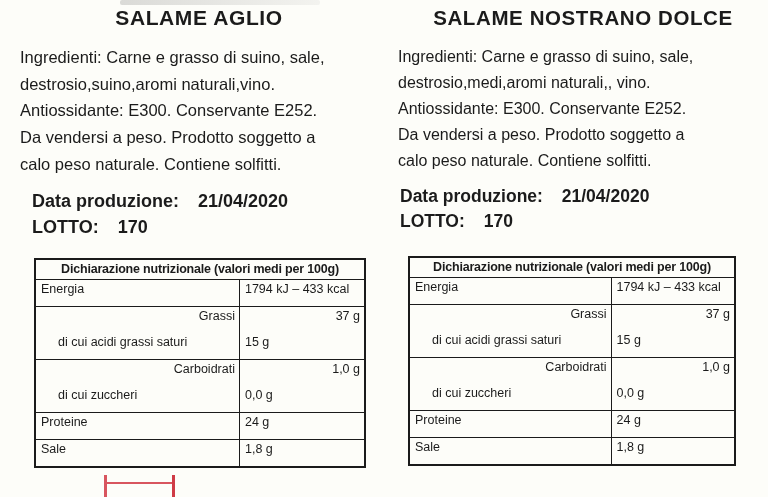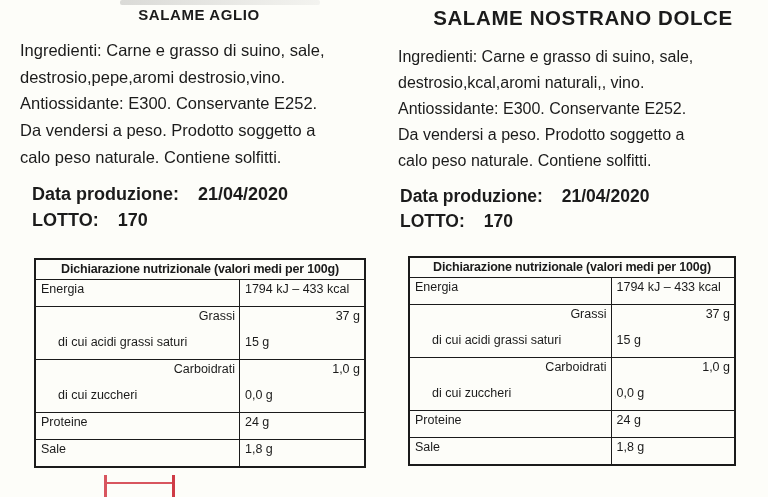--- a/index.html
+++ b/index.html
@@ -33,21 +33,21 @@
   .label {
     position: absolute;
     top: 0;
     width: 380px;
     height: 470px;
   }
   .label-left  { left: 6px; }
   .label-right { left: 392px; }
 
   .title {
-    font-size: 15px;
+    font-size: 21px;
     font-weight: bold;
     letter-spacing: 0.6px;
     text-align: center;
     margin: 6px 0 0 0;
     white-space: nowrap;
   }
   .label-left .title  { padding-left: 6px; }
   .label-right .title { padding-left: 2px; font-size: 20.5px; }
 
   .ingredients {
@@ -146,21 +146,21 @@
 
 <div class="sheet">
 
   <div class="top-scrap"></div>
 
   <div class="label label-left">
     <div class="title">SALAME AGLIO</div>
 
     <div class="ingredients">
       <div class="ing-line">Ingredienti: Carne e grasso di suino, sale,</div>
-      <div class="ing-line">destrosio,pepe,aromi destrosio,vino.</div>
+      <div class="ing-line">destrosio,suino,aromi naturali,vino.</div>
       <div class="ing-line">Antiossidante: E300. Conservante E252.</div>
       <div class="ing-line">Da vendersi a peso. Prodotto soggetto a</div>
       <div class="ing-line">calo peso naturale. Contiene solfitti.</div>
     </div>
 
     <div class="prod-block">
       <div class="prod-line">
         <span>Data produzione:</span>
         <span class="prod-value">21/04/2020</span>
       </div>
@@ -207,21 +207,21 @@
       </tbody>
         </table>
     </div>
   </div>
 
   <div class="label label-right">
     <div class="title">SALAME NOSTRANO DOLCE</div>
 
     <div class="ingredients">
       <div class="ing-line">Ingredienti: Carne e grasso di suino, sale,</div>
-      <div class="ing-line">destrosio,kcal,aromi naturali,, vino.</div>
+      <div class="ing-line">destrosio,medi,aromi naturali,, vino.</div>
       <div class="ing-line">Antiossidante: E300. Conservante E252.</div>
       <div class="ing-line">Da vendersi a peso. Prodotto soggetto a</div>
       <div class="ing-line">calo peso naturale. Contiene solfitti.</div>
     </div>
 
     <div class="prod-block">
       <div class="prod-line">
         <span>Data produzione:</span>
         <span class="prod-value">21/04/2020</span>
       </div>

